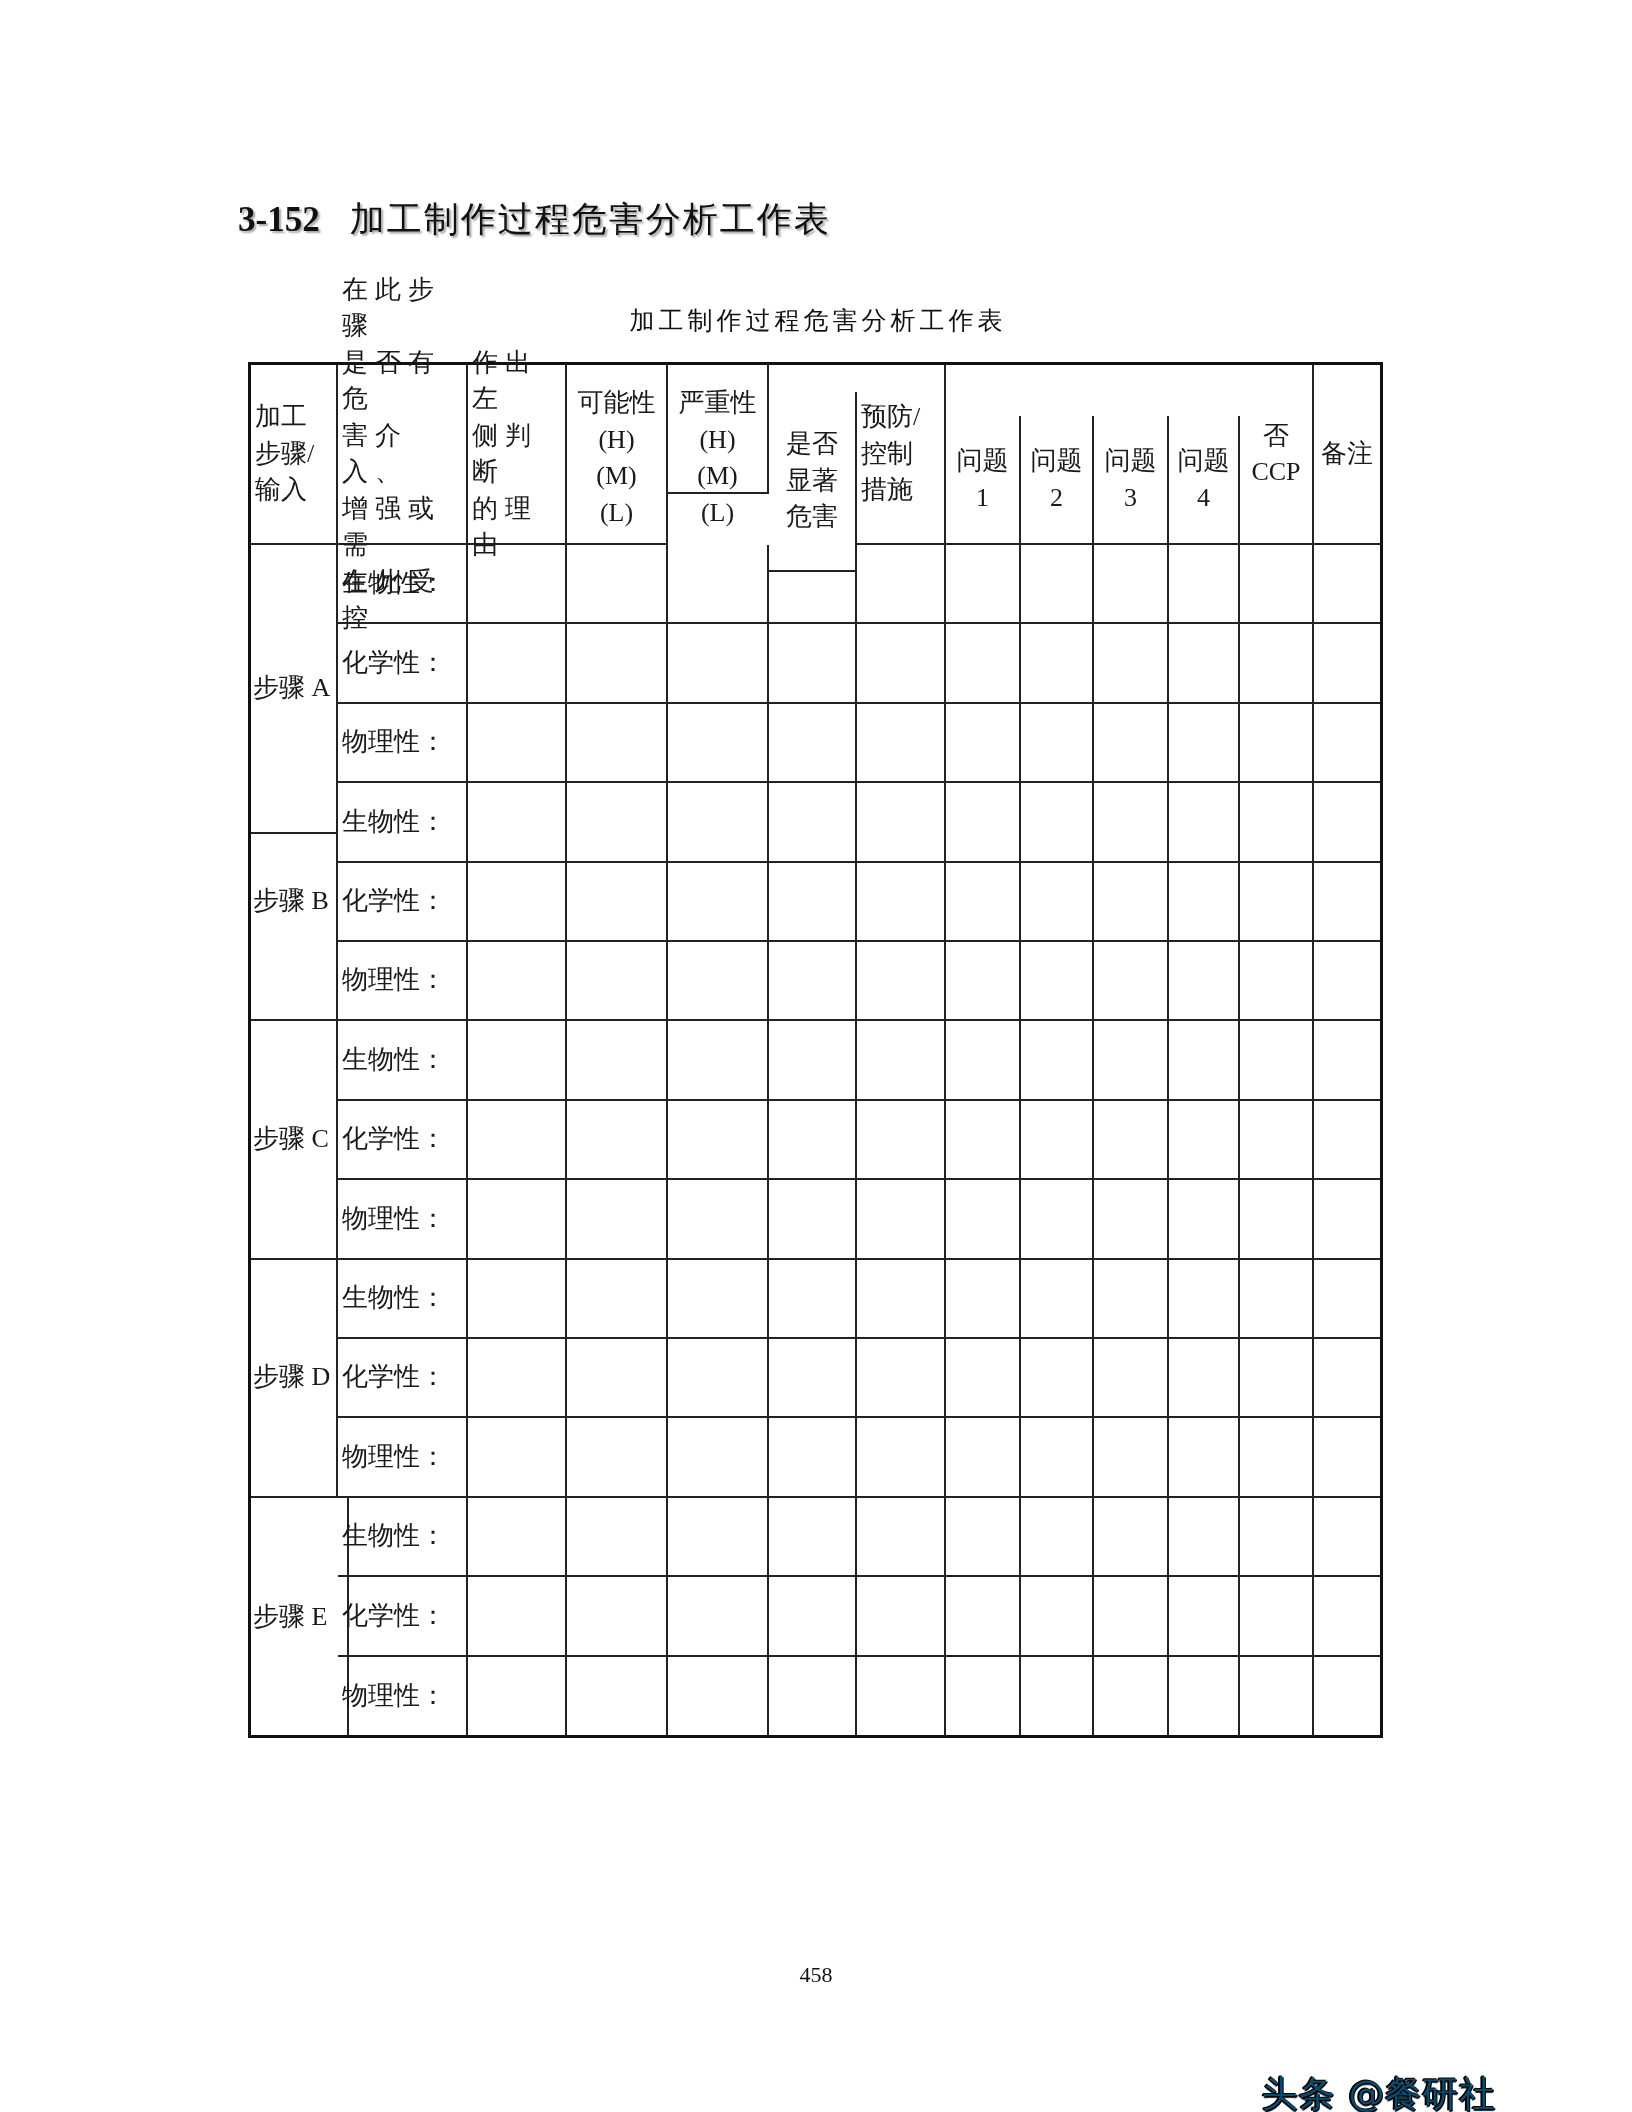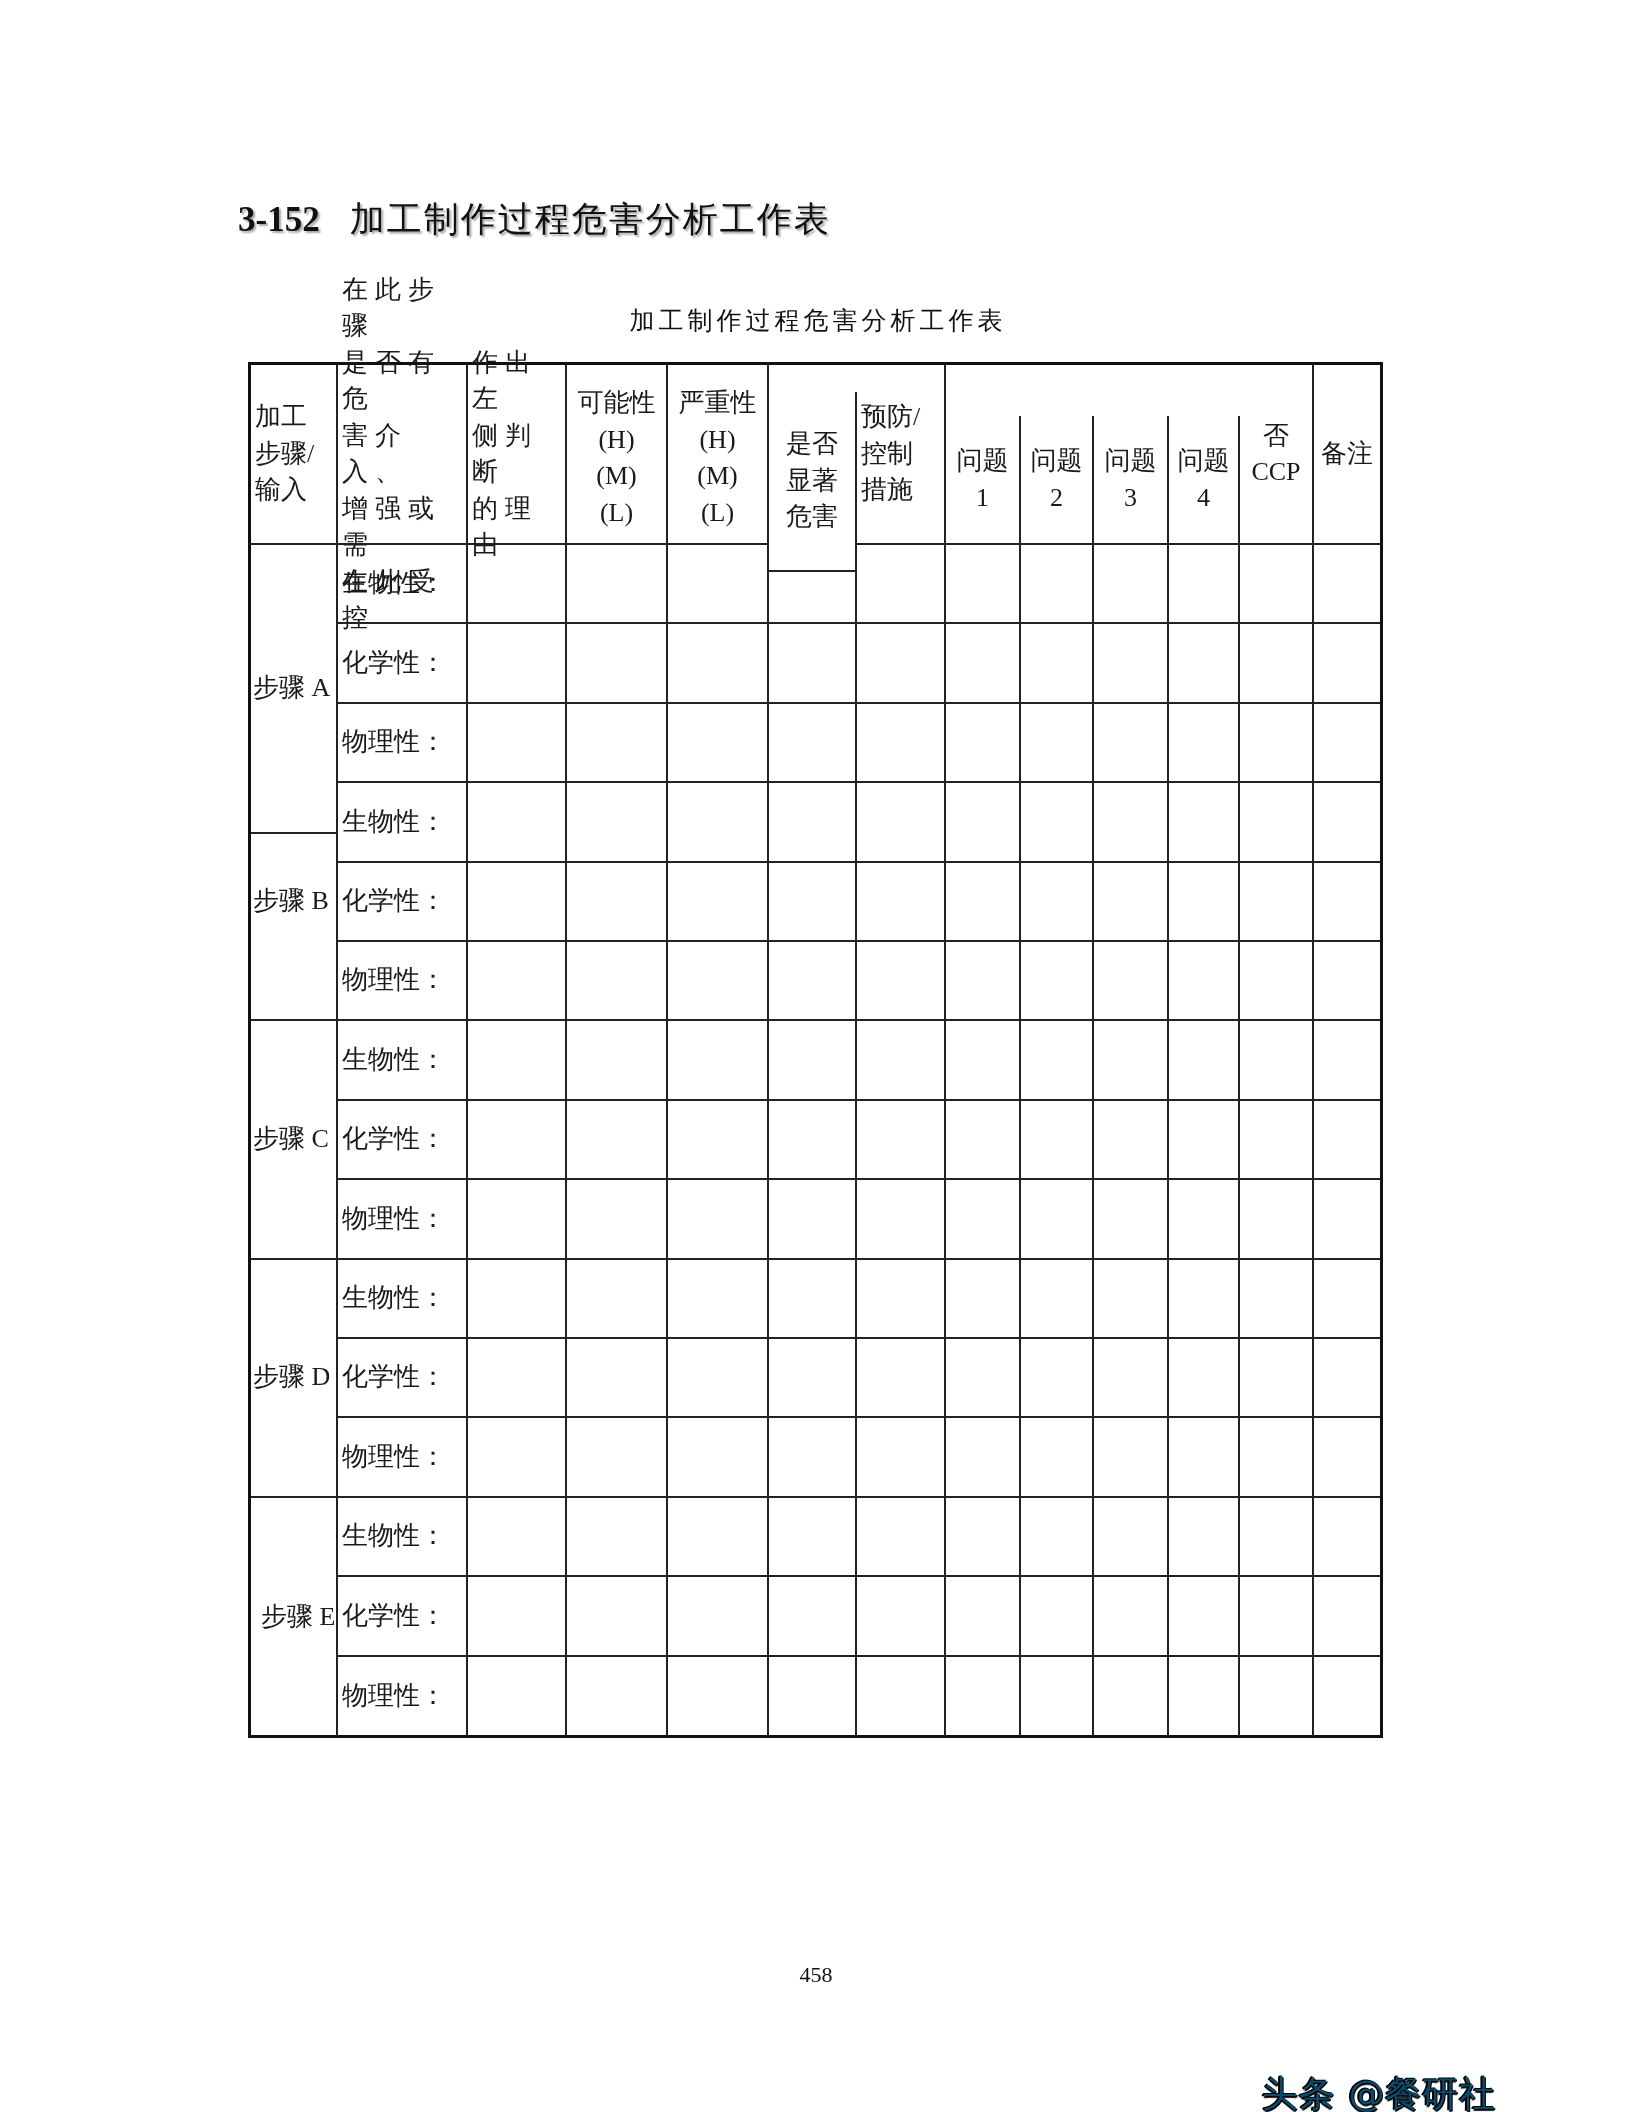--- a/index.html
+++ b/index.html
@@ -56,21 +56,21 @@
       <span class="t wide">作出左
 侧判断
 的理由</span>
     </div>
   <div class="cell center" style="left:316px;top:0;width:101px;height:180px;align-items:flex-start;padding-top:20px;">
       <span class="t">可能性
 (H)
 (M)
 (L)</span>
     </div>
-  <div class="cell center" style="left:417px;top:0;width:101px;height:180px;align-items:flex-start;padding-top:20px;">
+  <div class="cell center" style="left:417px;top:0;width:101px;height:129px;align-items:flex-start;padding-top:20px;">
       <span class="t">严重性
 (H)
 (M)
 (L)</span>
     </div>
   <div class="cell center" style="left:518px;top:0;width:88px;height:180px;margin-top:27px;">
       <span class="t">是否
 显著
 危害</span>
     </div>
@@ -275,21 +275,21 @@
     <div class="cell" style="left: 316px; top: 1053.4px; width: 101px; height: 79.4px;"></div>
     <div class="cell" style="left: 417px; top: 1053.4px; width: 101px; height: 79.4px;"></div>
     <div class="cell" style="left: 518px; top: 1053.4px; width: 88px; height: 79.4px;"></div>
     <div class="cell" style="left: 606px; top: 1053.4px; width: 89px; height: 79.4px;"></div>
     <div class="cell" style="left: 695px; top: 1053.4px; width: 75px; height: 79.4px;"></div>
     <div class="cell" style="left: 770px; top: 1053.4px; width: 73px; height: 79.4px;"></div>
     <div class="cell" style="left: 843px; top: 1053.4px; width: 75px; height: 79.4px;"></div>
     <div class="cell" style="left: 918px; top: 1053.4px; width: 71px; height: 79.4px;"></div>
     <div class="cell" style="left: 989px; top: 1053.4px; width: 74px; height: 79.4px;"></div>
     <div class="cell norb" style="left: 1063px; top: 1053.4px; width: 66px; height: 79.4px;"></div>
-    <div class="cell nobb" style="left: 0px; top: 1132.8px; width: 87px; height: 238.2px; display: flex; align-items: center; padding-left: 10px; white-space: nowrap;">
+    <div class="cell nobb" style="left: 0px; top: 1132.8px; width: 98px; height: 238.2px; display: flex; align-items: center; padding-left: 2px; white-space: nowrap;">
       <span>步骤 E</span>
     </div>
     <div class="cell" style="left: 87px; top: 1132.8px; width: 130px; height: 79.4px; display: flex; align-items: center; padding-left: 4px;">
       <span>生物性：</span>
     </div>
     <div class="cell" style="left: 217px; top: 1132.8px; width: 99px; height: 79.4px;"></div>
     <div class="cell" style="left: 316px; top: 1132.8px; width: 101px; height: 79.4px;"></div>
     <div class="cell" style="left: 417px; top: 1132.8px; width: 101px; height: 79.4px;"></div>
     <div class="cell" style="left: 518px; top: 1132.8px; width: 88px; height: 79.4px;"></div>
     <div class="cell" style="left: 606px; top: 1132.8px; width: 89px; height: 79.4px;"></div>

